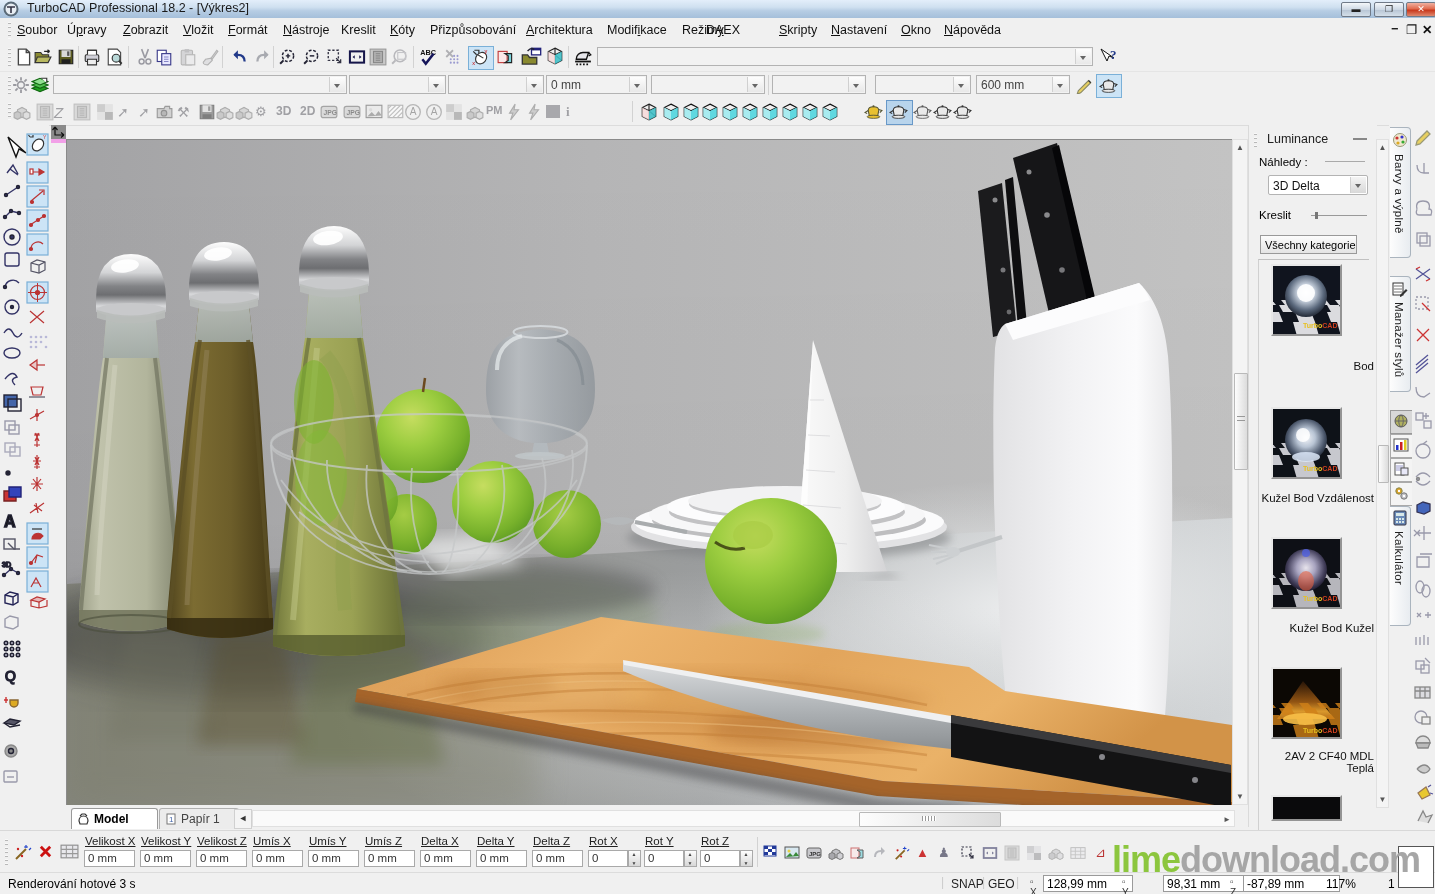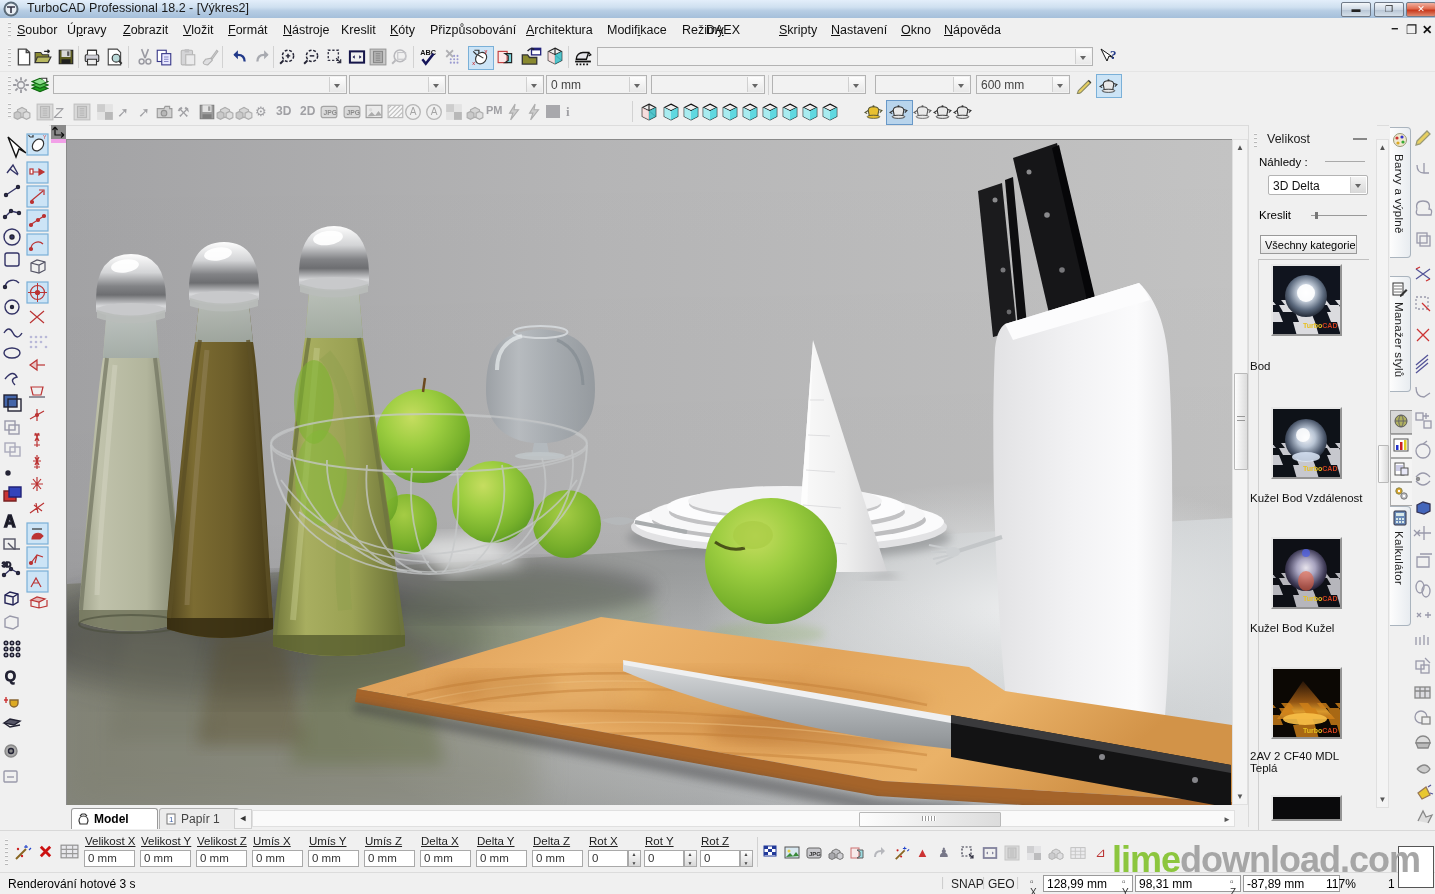--- a/index.html
+++ b/index.html
@@ -43,21 +43,21 @@
 #tabrow{left:49px;top:807px;width:1199px;height:23px;background:#f0f0f0;}
 .tab{position:absolute;top:1px;height:20px;border:1px solid #9a9a9a;border-bottom:none;border-radius:3px 3px 0 0;font-size:12px;}
 
 #rpanel{left:1248px;top:125px;width:128px;height:702px;background:#f0f0f0;border-left:1px solid #dadada;}
 #pscroll{left:1376px;top:139px;width:13px;height:669px;}
 #rtabs{left:1389px;top:125px;width:23px;height:704px;background:#f0f0f0;}
 #rtools{left:1412px;top:125px;width:23px;height:704px;background:#f0f0f0;}
 .vtab{position:absolute;left:1px;width:20px;border:1px solid #aab4be;border-left:none;border-radius:0 4px 4px 0;background:linear-gradient(90deg,#fdfdfd,#e8ecf0);}
 .vtxt{writing-mode:vertical-rl;font-size:11.5px;color:#222;letter-spacing:0.3px;}
 .thumb{position:absolute;left:1271px;width:71px;height:72px;background:#111;border:2px outset #e8e8e8;box-sizing:border-box;}
-.tlabel{position:absolute;left:1250px;width:124px;text-align:left;font-size:11.5px;color:#111;}
+.tlabel{position:absolute;left:1250px;width:124px;text-align:right;font-size:11.5px;color:#111;}
 
 #props{left:0;top:830px;width:1435px;height:42px;background:#f0f0f0;border-top:1px solid #d8d8d8;}
 .plabel{position:absolute;top:4px;font-size:11.5px;color:#222;text-decoration:underline;}
 .pfield{position:absolute;top:19px;height:17px;background:#fff;border:1px solid #a9a9a9;box-sizing:border-box;font-size:11.5px;color:#333;padding:1px 0 0 3px;}
 .spin{position:absolute;top:19px;width:13px;height:17px;background:linear-gradient(#fdfdfd,#d8d8d8);border:1px solid #a9a9a9;box-sizing:border-box;}
 .spin:before{content:"▲";position:absolute;top:0px;left:2.5px;font-size:5px;color:#444;}
 .spin:after{content:"▼";position:absolute;bottom:0px;left:2.5px;font-size:5px;color:#444;}
 #status{left:0;top:872px;width:1435px;height:22px;background:#f0f0f0;border-top:1px solid #dcdcdc;font-size:12px;}
 .sfield{position:absolute;top:2px;height:17px;background:#fff;border:1px solid #9a9a9a;box-sizing:border-box;font-size:12px;padding:1px 0 0 3px;}
 #wmark{left:1112px;top:839px;width:330px;height:38px;font-size:36px;font-weight:bold;letter-spacing:-1px;color:#a6a6a6;z-index:50;font-family:"Liberation Sans",sans-serif;}
@@ -1078,21 +1078,21 @@
  <div class="abs sb" style="left:203px;top:3px;width:983px;height:17px;background:#fafafa">
    <div class="sbthumb" style="left:606px;top:1px;width:140px;height:13px">
         <div style="margin:3px 0 0 62px;width:14px;height:5px;background:repeating-linear-gradient(90deg,#999 0 1px,#fff 1px 3px)"></div>
       </div>
    <div class="sbarr" style="right:3px;top:4px">►</div>
  </div>
 </div>
 
 <div class="abs" id="rpanel">
  <div class="grip" style="left:5px;top:8px;height:14px"></div>
- <span class="abs" style="left:18px;top:7px;font-size:12.5px;color:#222">Velikost</span>
+ <span class="abs" style="left:18px;top:7px;font-size:12.5px;color:#222">Luminance</span>
  <div class="abs" style="left:104px;top:13px;width:14px;height:2px;background:#888"></div>
  <span class="abs" style="left:10px;top:31px;font-size:11.5px">Náhledy :</span>
  <div class="abs" style="left:76px;top:36px;width:40px;height:1px;background:#aaa"></div>
  <div class="combo" style="left:19px;top:50px;width:100px;height:20px;border-radius:2px">
       <span class="val" style="top:3px;color:#111">3D Delta</span>
       <span class="arr" style="background:linear-gradient(#f4f4f4,#d8d8d8)"></span>
     </div>
  <span class="abs" style="left:10px;top:84px;font-size:11.5px">Kreslit</span>
  <div class="abs" style="left:62px;top:90px;width:56px;height:1px;background:#999"></div>
  <div class="abs" style="left:66px;top:87px;width:3px;height:7px;background:#777"></div>
@@ -1413,20 +1413,20 @@
 <div class="abs" id="status">
  <span class="abs" style="left:8px;top:4px">Renderování hotové 3 s</span>
  <span class="abs" style="left:941px;top:2px;color:#ccc">|</span>
     <span class="abs" style="left:951px;top:4px;color:#222">SNAP</span>
     <span class="abs" style="left:982px;top:2px;color:#ccc">|</span>
  <span class="abs" style="left:988px;top:4px;color:#222">GEO</span>
     <span class="abs" style="left:1016px;top:2px;color:#ccc">|</span>
  <span class="abs" style="left:1030px;top:3px;font-size:10px;color:#333">▫<br>X</span>
  <div class="sfield" style="left:1043px;width:90px">128,99 mm</div>
  <span class="abs" style="left:1122px;top:3px;font-size:10px;color:#333">▫<br>Y</span>
- <div class="sfield" style="left:1135px;width:106px">98,31 mm</div>
+ <div class="sfield" style="left:1163px;width:106px">98,31 mm</div>
  <span class="abs" style="left:1230px;top:3px;font-size:10px;color:#333">▫<br>Z</span>
  <div class="sfield" style="left:1243px;width:97px">-87,89 mm</div>
  <span class="abs" style="left:1326px;top:4px">117%</span>
  <span class="abs" style="left:1388px;top:4px">1</span>
 </div>
 <div class="abs" style="left:1398px;top:846px;width:34px;height:40px;background:#fff;border:1px solid #555;z-index:40"></div>
 <div class="abs" id="wmark"><b>lime</b>download.com</div>
 
 </body></html>

